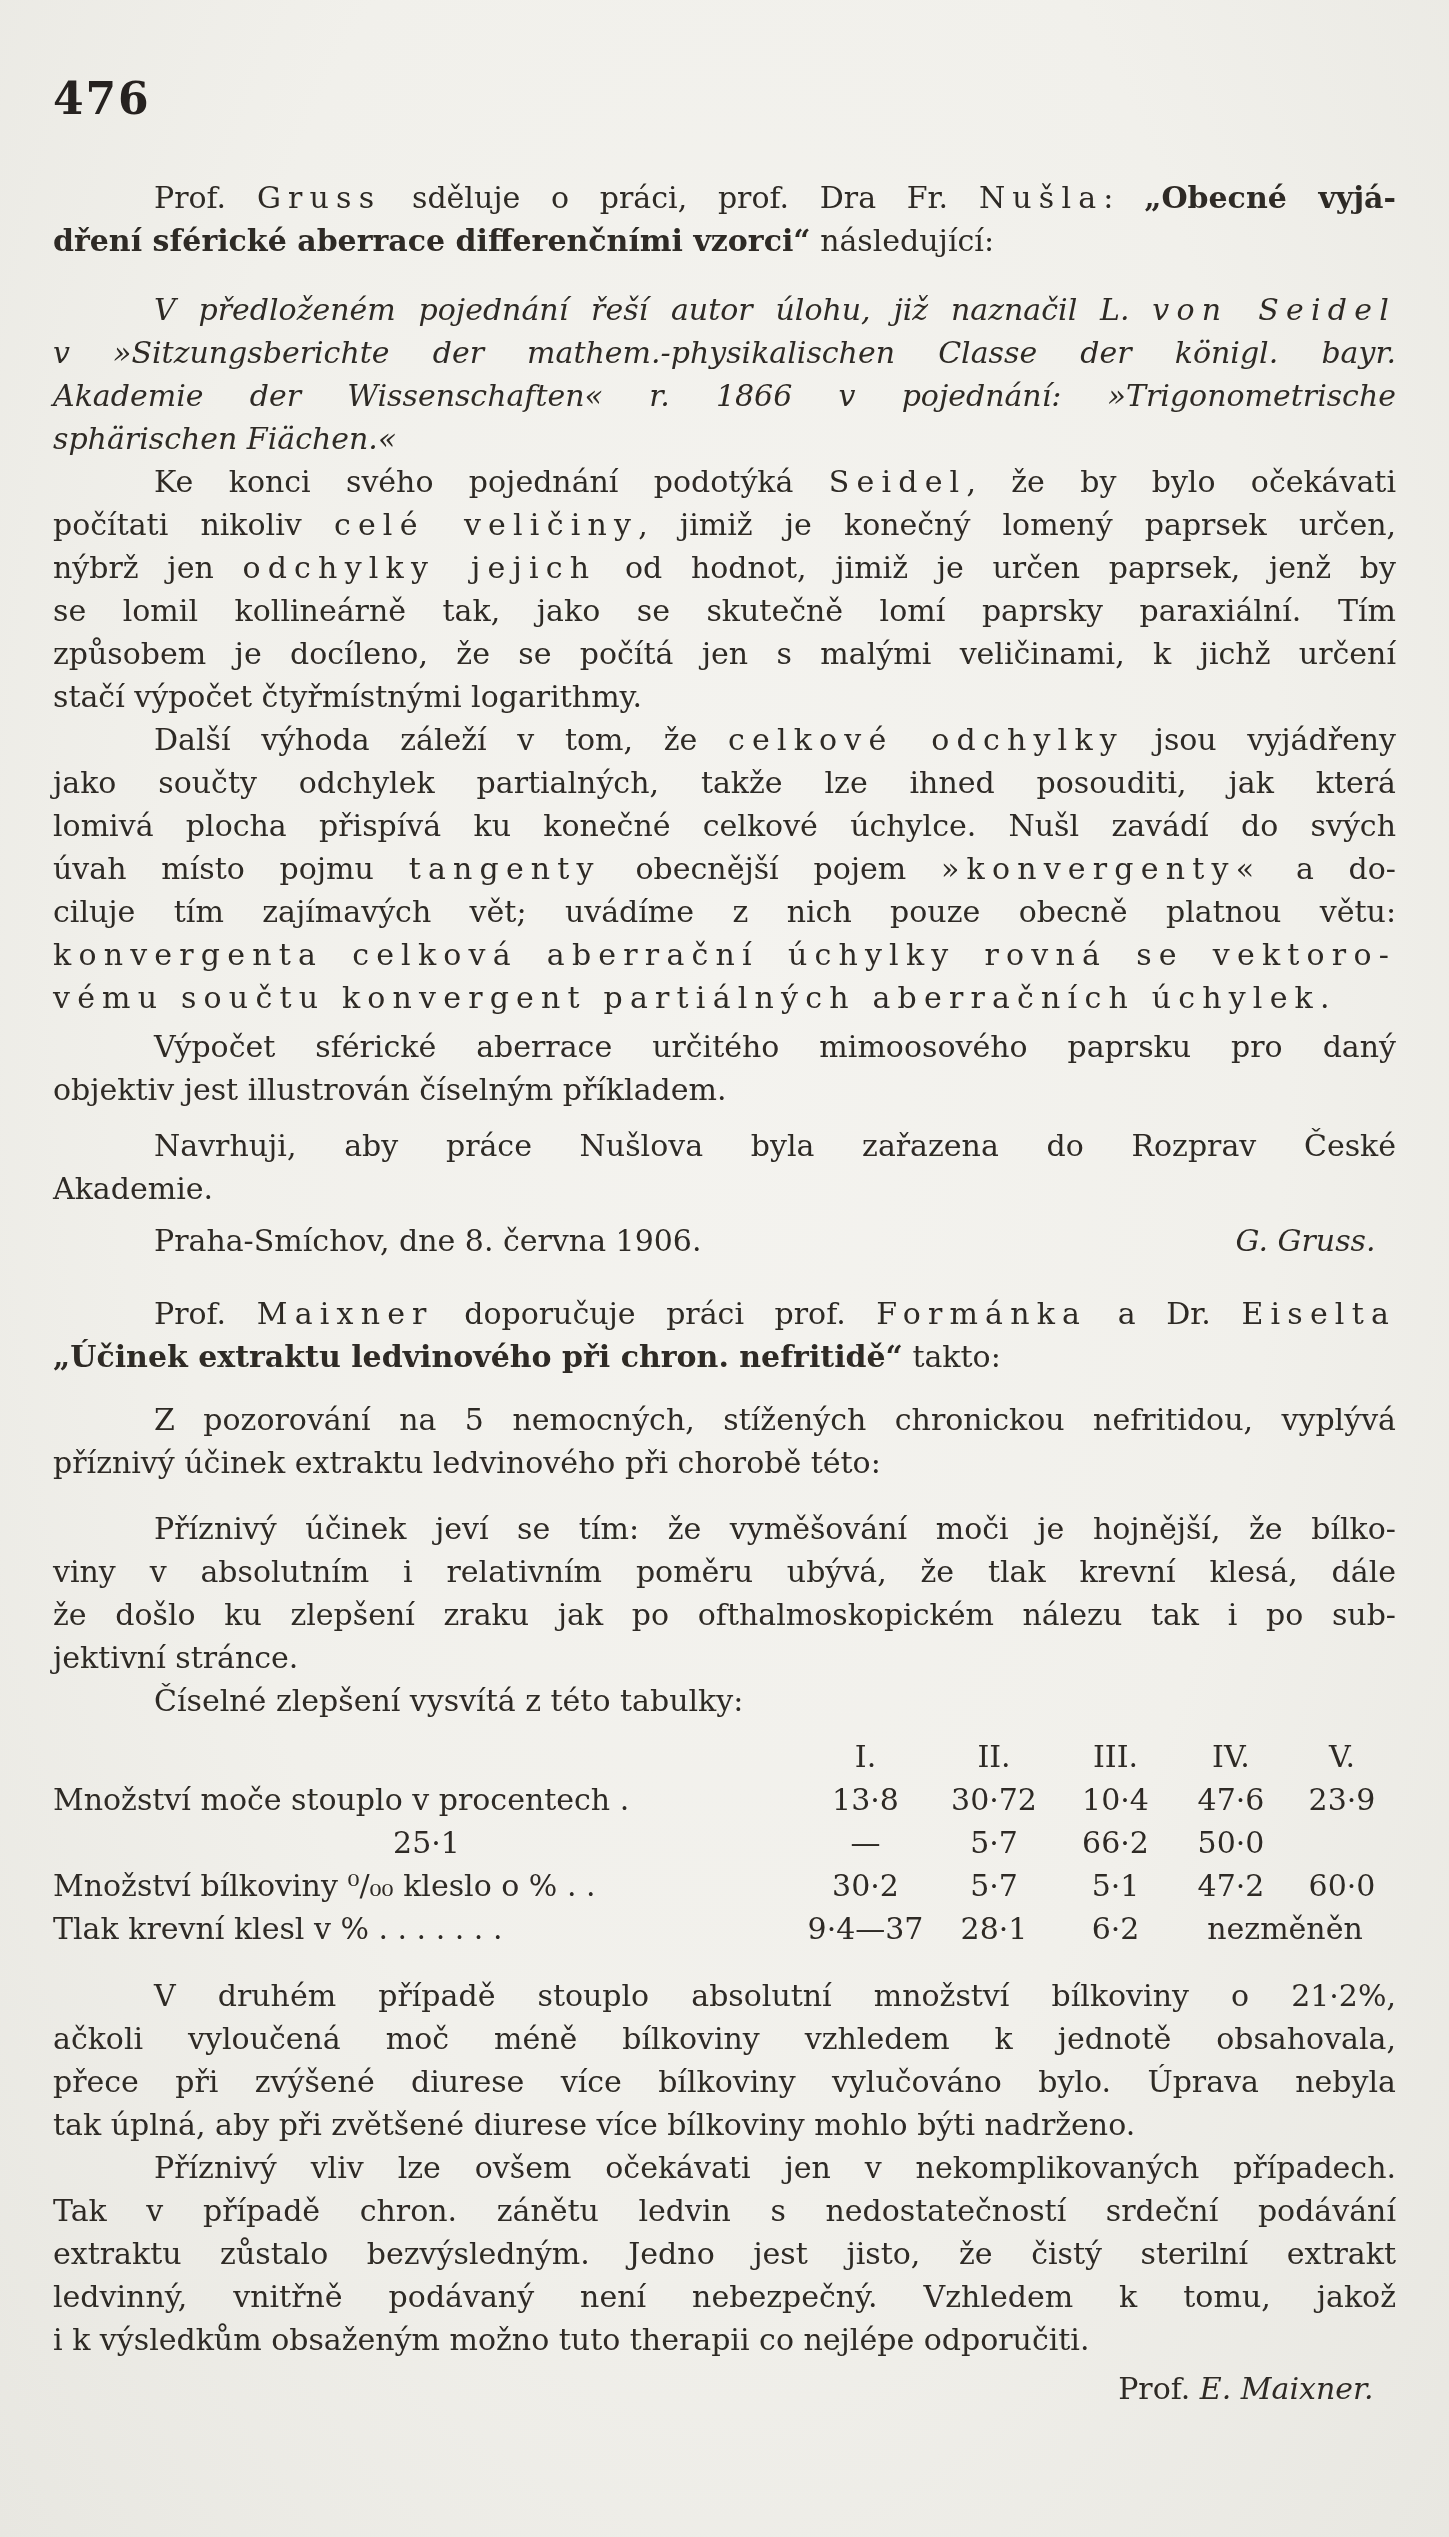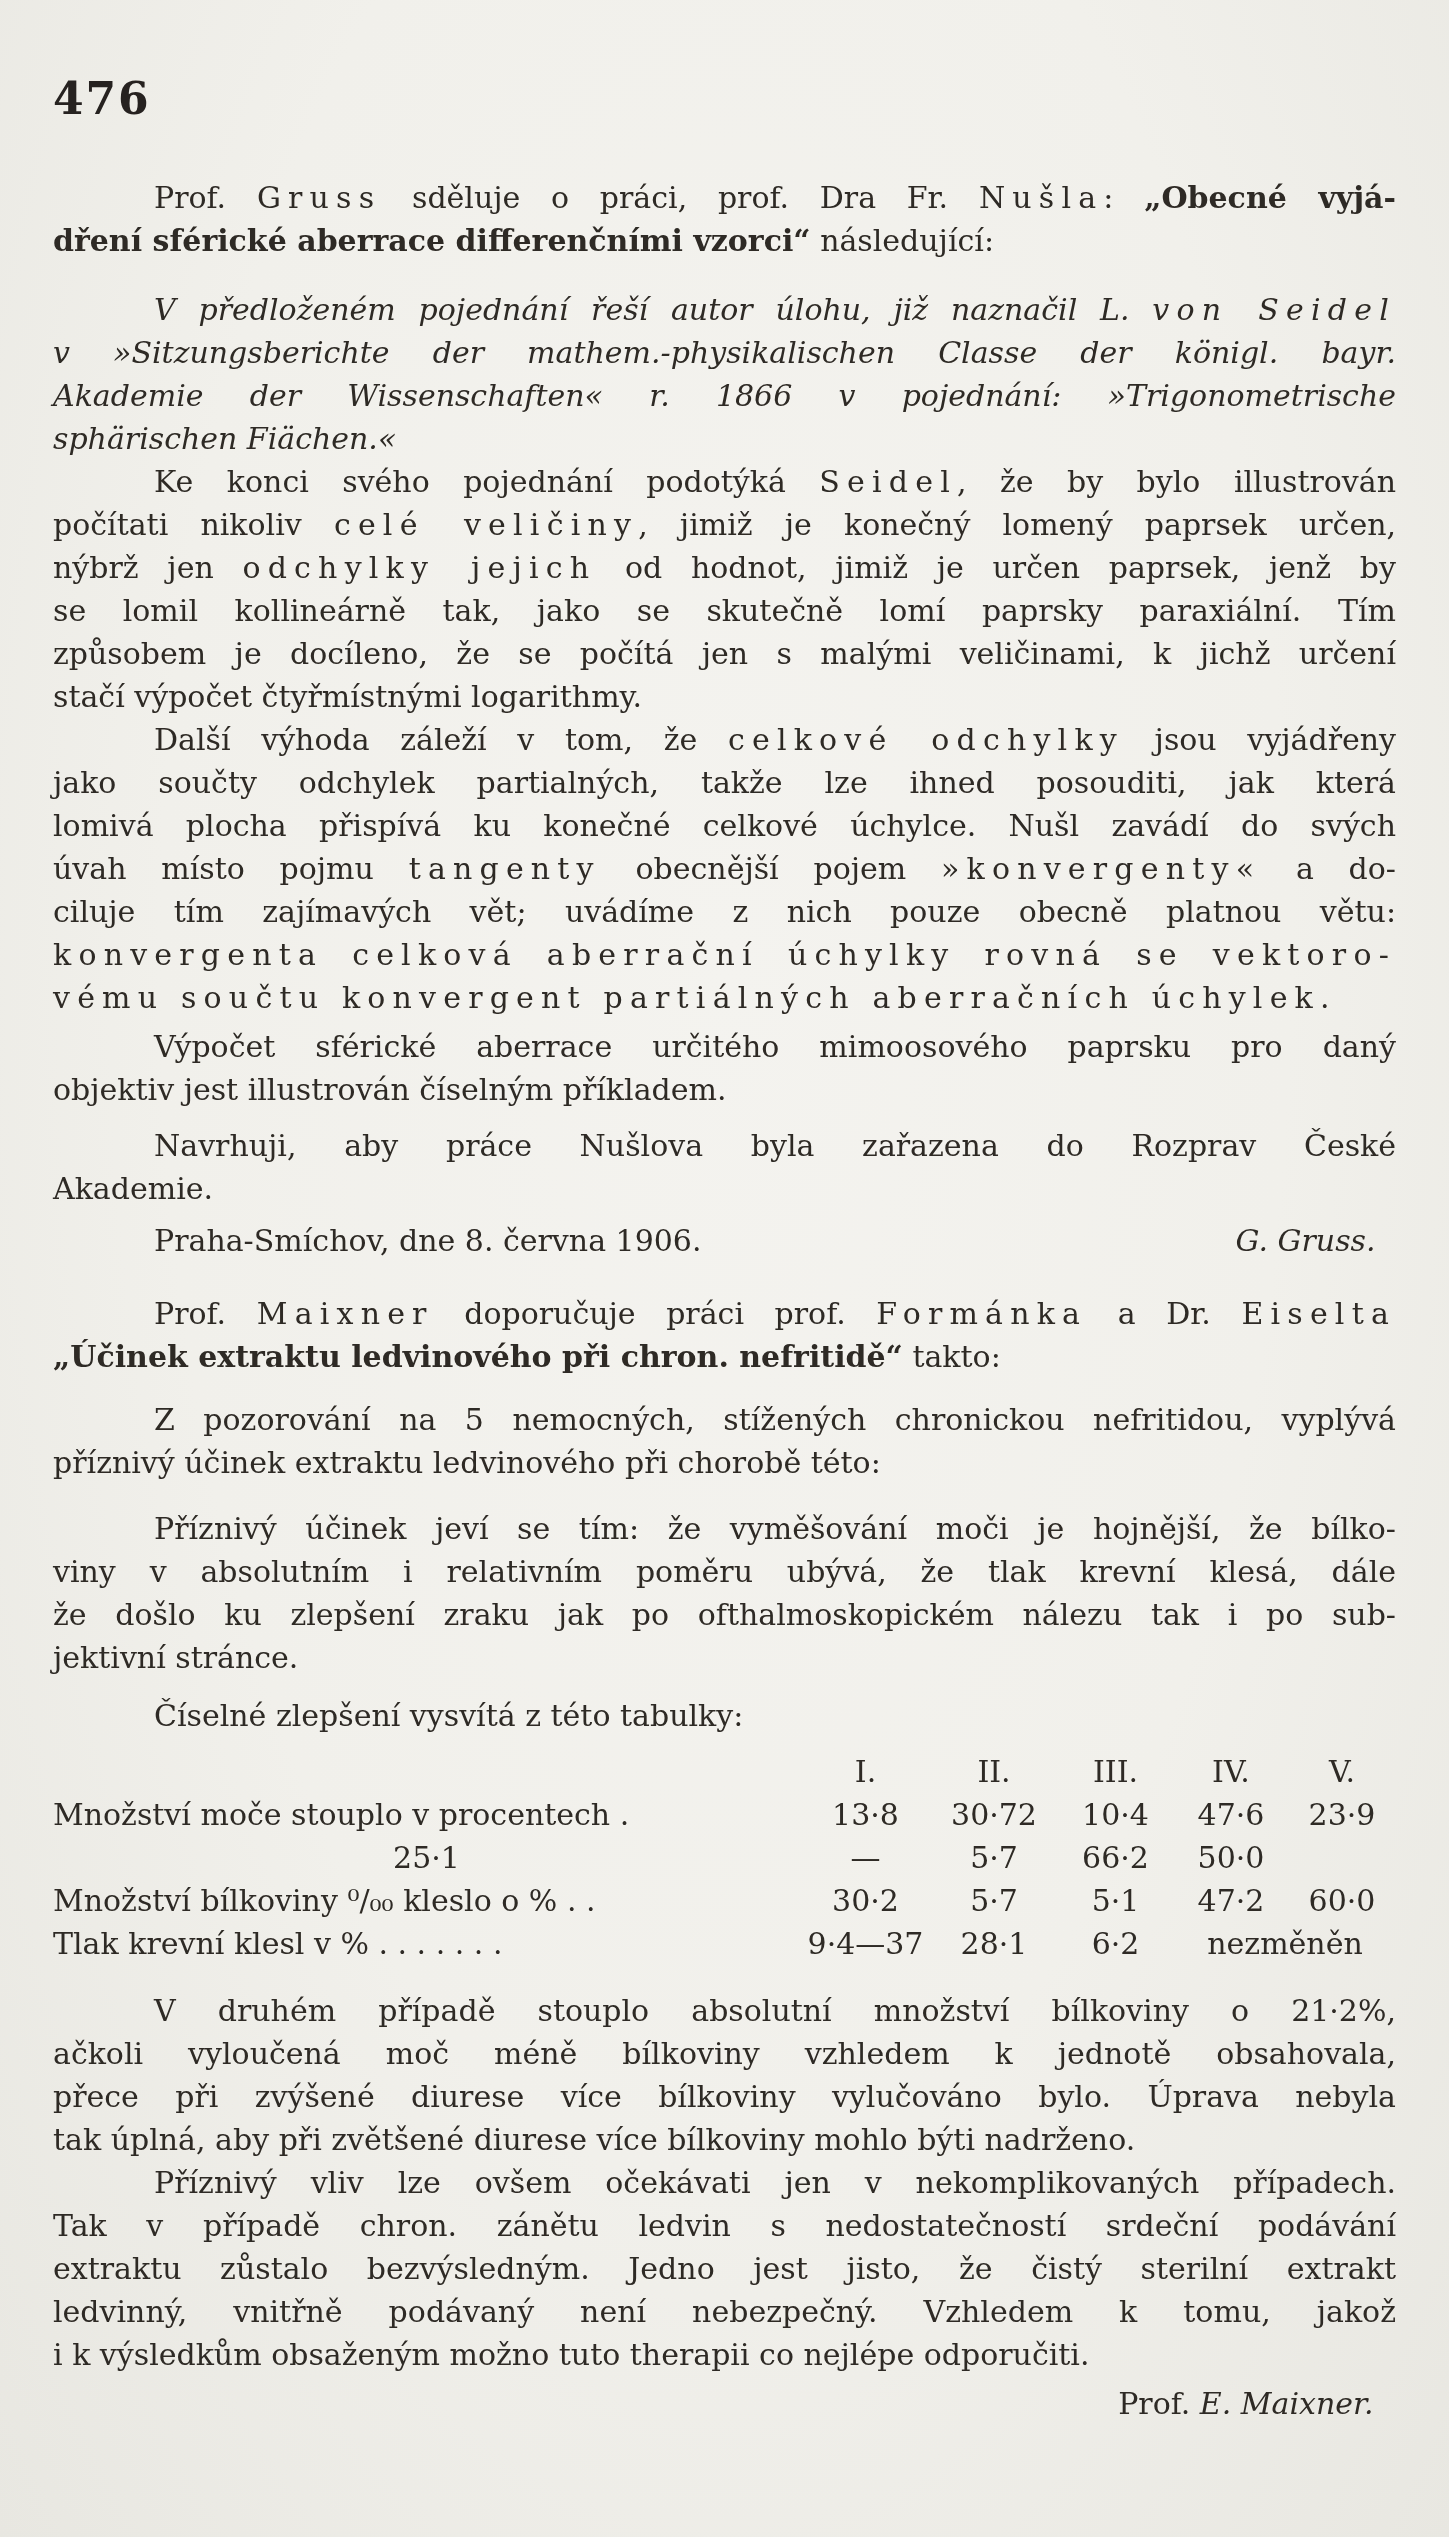--- a/index.html
+++ b/index.html
@@ -29,21 +29,21 @@
   .line.end  { text-align-last: left; }
   .line.solo { text-align: left; text-align-last: left; }
   .indent { text-indent: 101px; }
   .sp { letter-spacing: 0.24em; }
   .b  { font-weight: bold; }
   .i  { font-style: italic; }
 
   .g28 { margin-top: 26px; font-style: italic; } .g6  { margin-top: 5.6px; }
   .g14 { margin-top: 13px; } .g10 { margin-top: 9.3px; }
   .g32 { margin-top: 30px; } .g22 { margin-top: 20.5px; }
-  .g12 { margin-top: 23px; } .g16 { margin-top: 15px; }
+  .g12 { margin-top: 23px; } .g16 { }
   .g26 { margin-top: 24px; }
 
   .dateline {
     display: flex; justify-content: space-between;
     padding-left: 101px; padding-right: 20.5px;
   }
   .sigline { text-align: right; padding-right: 22.4px; }
 
   .table { margin-top: 13px; }
   .trow {
@@ -68,21 +68,21 @@
     </p>
 
     <p class="para g28">
       <span class="line indent"><span>V předloženém pojednání řeší autor úlohu, již naznačil L. </span><span class="sp">von Seidel</span></span>
       <span class="line"><span>v »Sitzungsberichte der mathem.-physikalischen Classe der königl. bayr.</span></span>
       <span class="line"><span>Akademie der Wissenschaften« r. 1866 v pojednání: »Trigonometrische</span></span>
       <span class="line end"><span>sphärischen Fiächen.«</span></span>
     </p>
 
     <p class="para">
-      <span class="line indent"><span>Ke konci svého pojednání podotýká </span><span class="sp">Seidel</span><span>, že by bylo illustrován</span></span>
+      <span class="line indent"><span>Ke konci svého pojednání podotýká </span><span class="sp">Seidel</span><span>, že by bylo očekávati</span></span>
       <span class="line"><span>počítati nikoliv </span><span class="sp">celé veličiny</span><span>, jimiž je konečný lomený paprsek určen,</span></span>
       <span class="line"><span>nýbrž jen </span><span class="sp">odchylky jejich</span><span> od hodnot, jimiž je určen paprsek, jenž by</span></span>
       <span class="line"><span>se lomil kollineárně tak, jako se skutečně lomí paprsky paraxiální. Tím</span></span>
       <span class="line"><span>způsobem je docíleno, že se počítá jen s malými veličinami, k jichž určení</span></span>
       <span class="line end"><span>stačí výpočet čtyřmístnými logarithmy.</span></span>
     </p>
 
     <p class="para">
       <span class="line indent"><span>Další výhoda záleží v tom, že </span><span class="sp">celkové odchylky</span><span> jsou vyjádřeny</span></span>
       <span class="line"><span>jako součty odchylek partialných, takže lze ihned posouditi, jak která</span></span>

